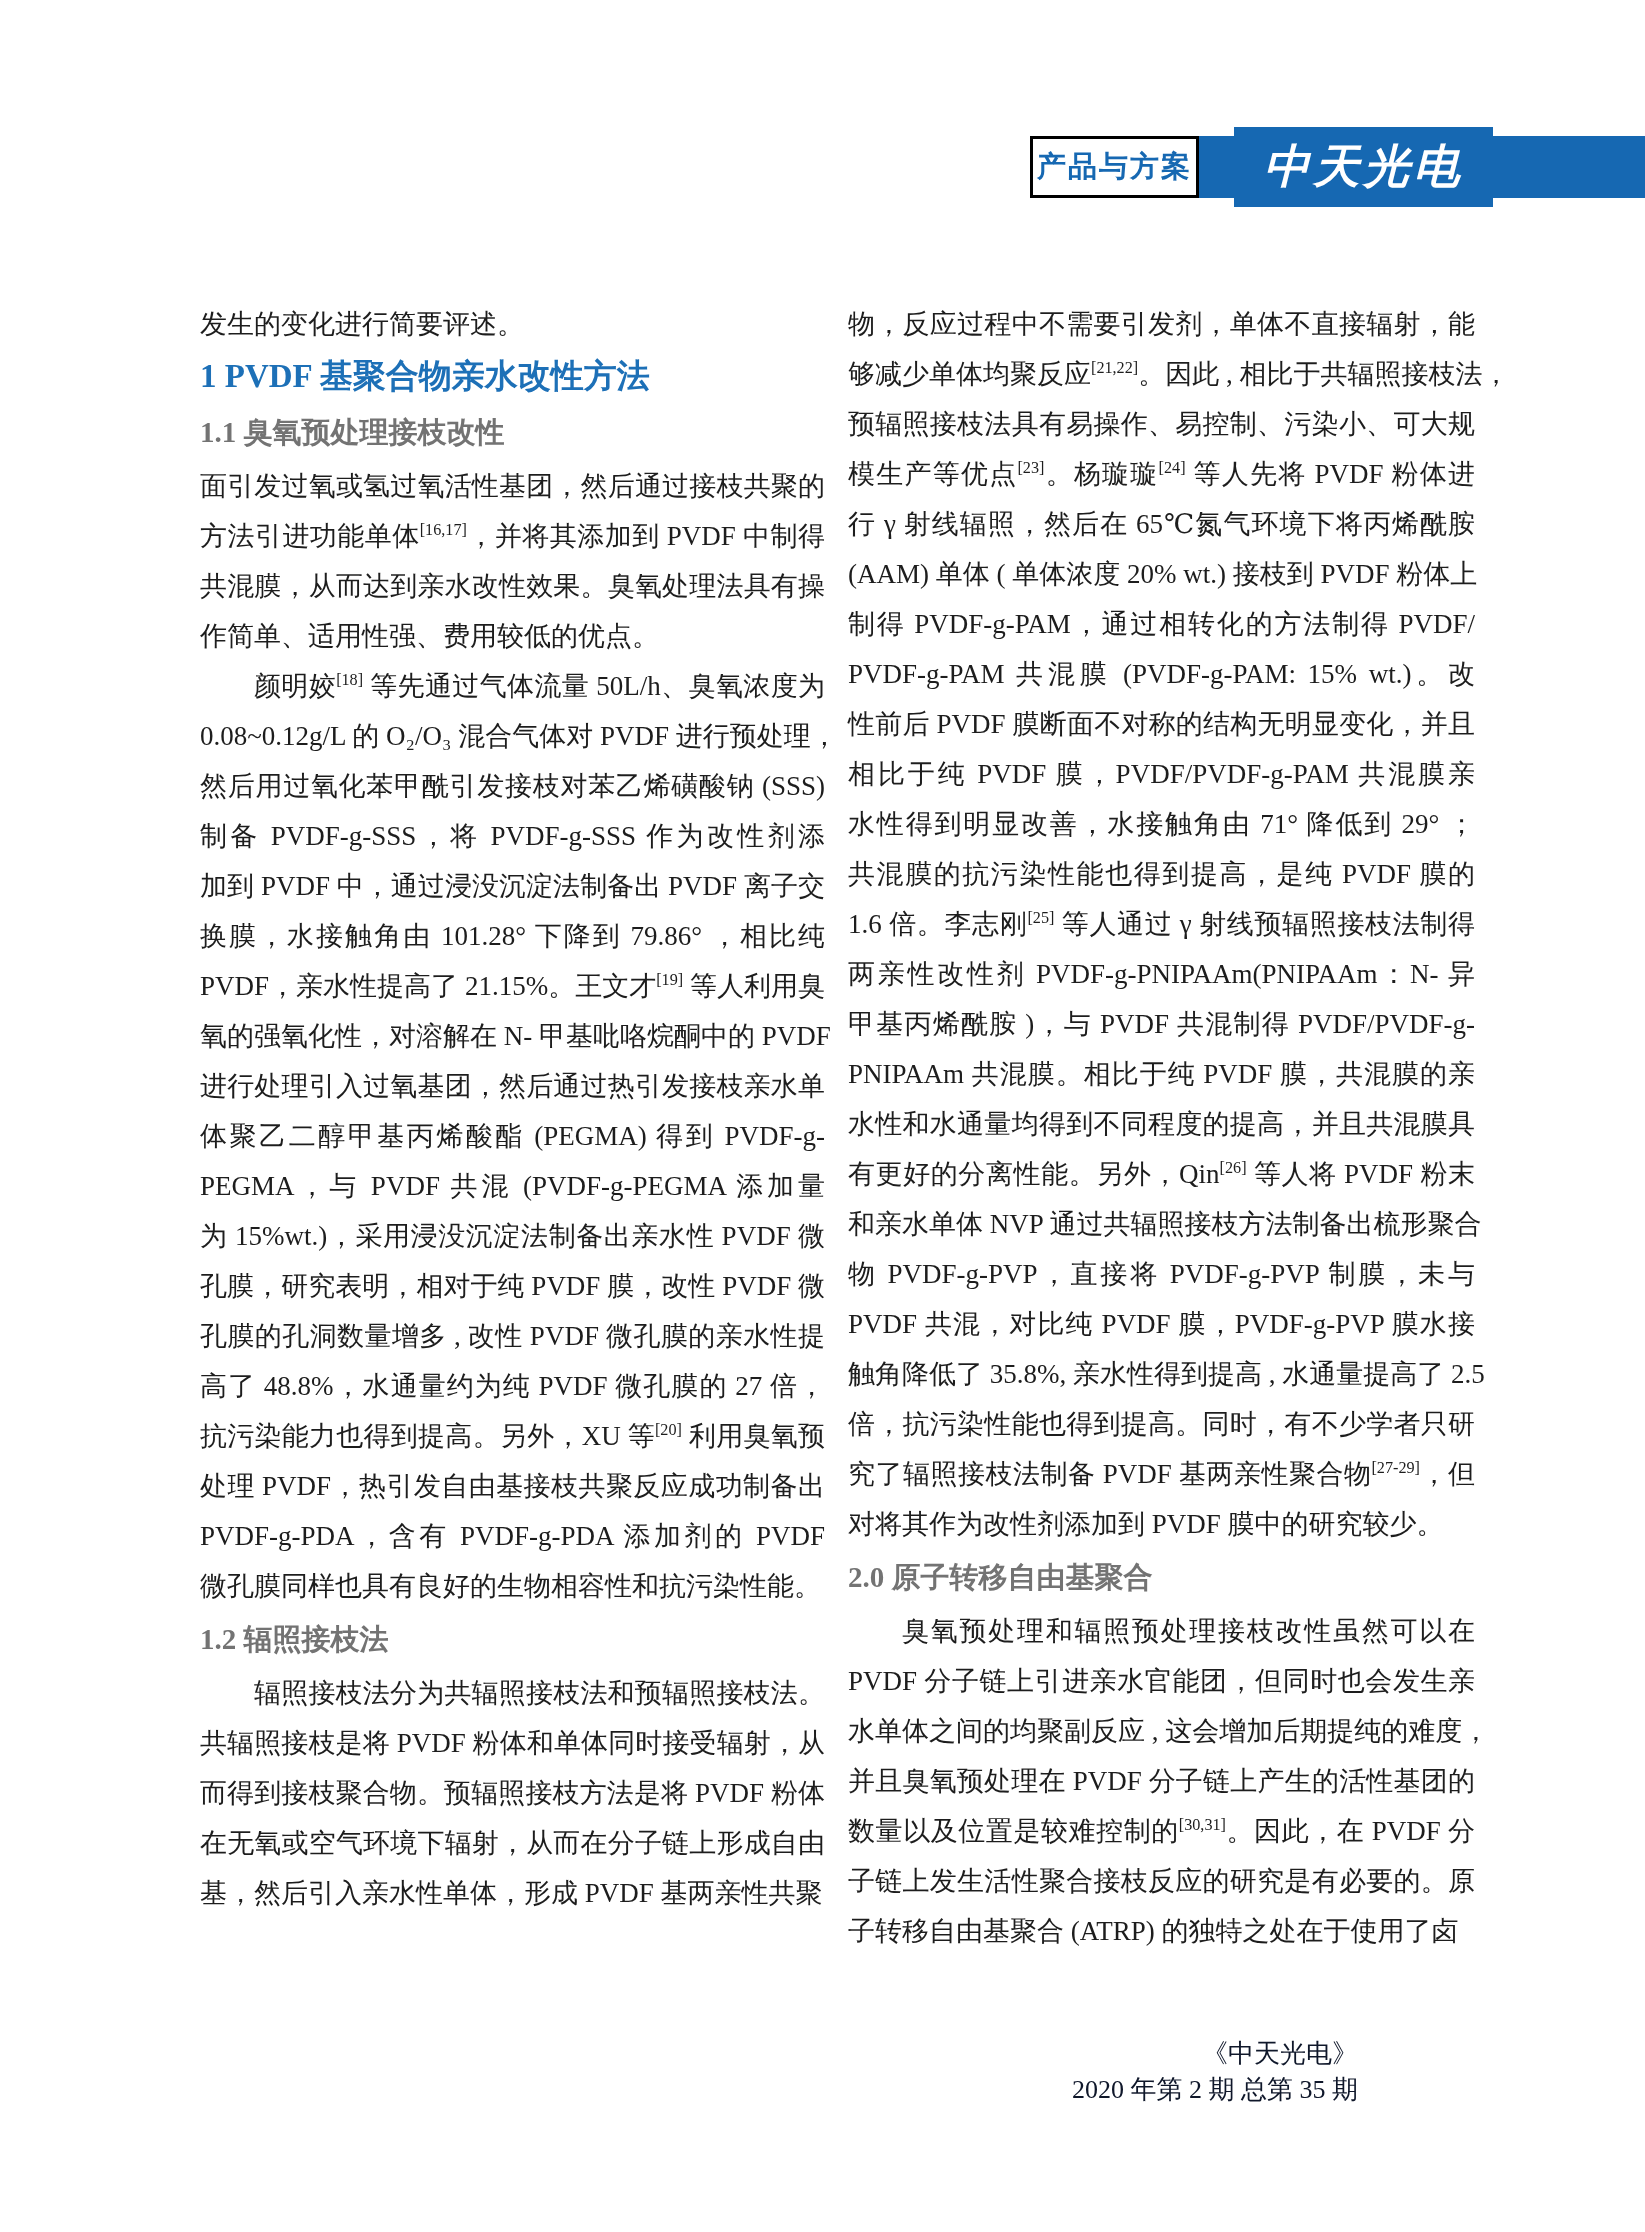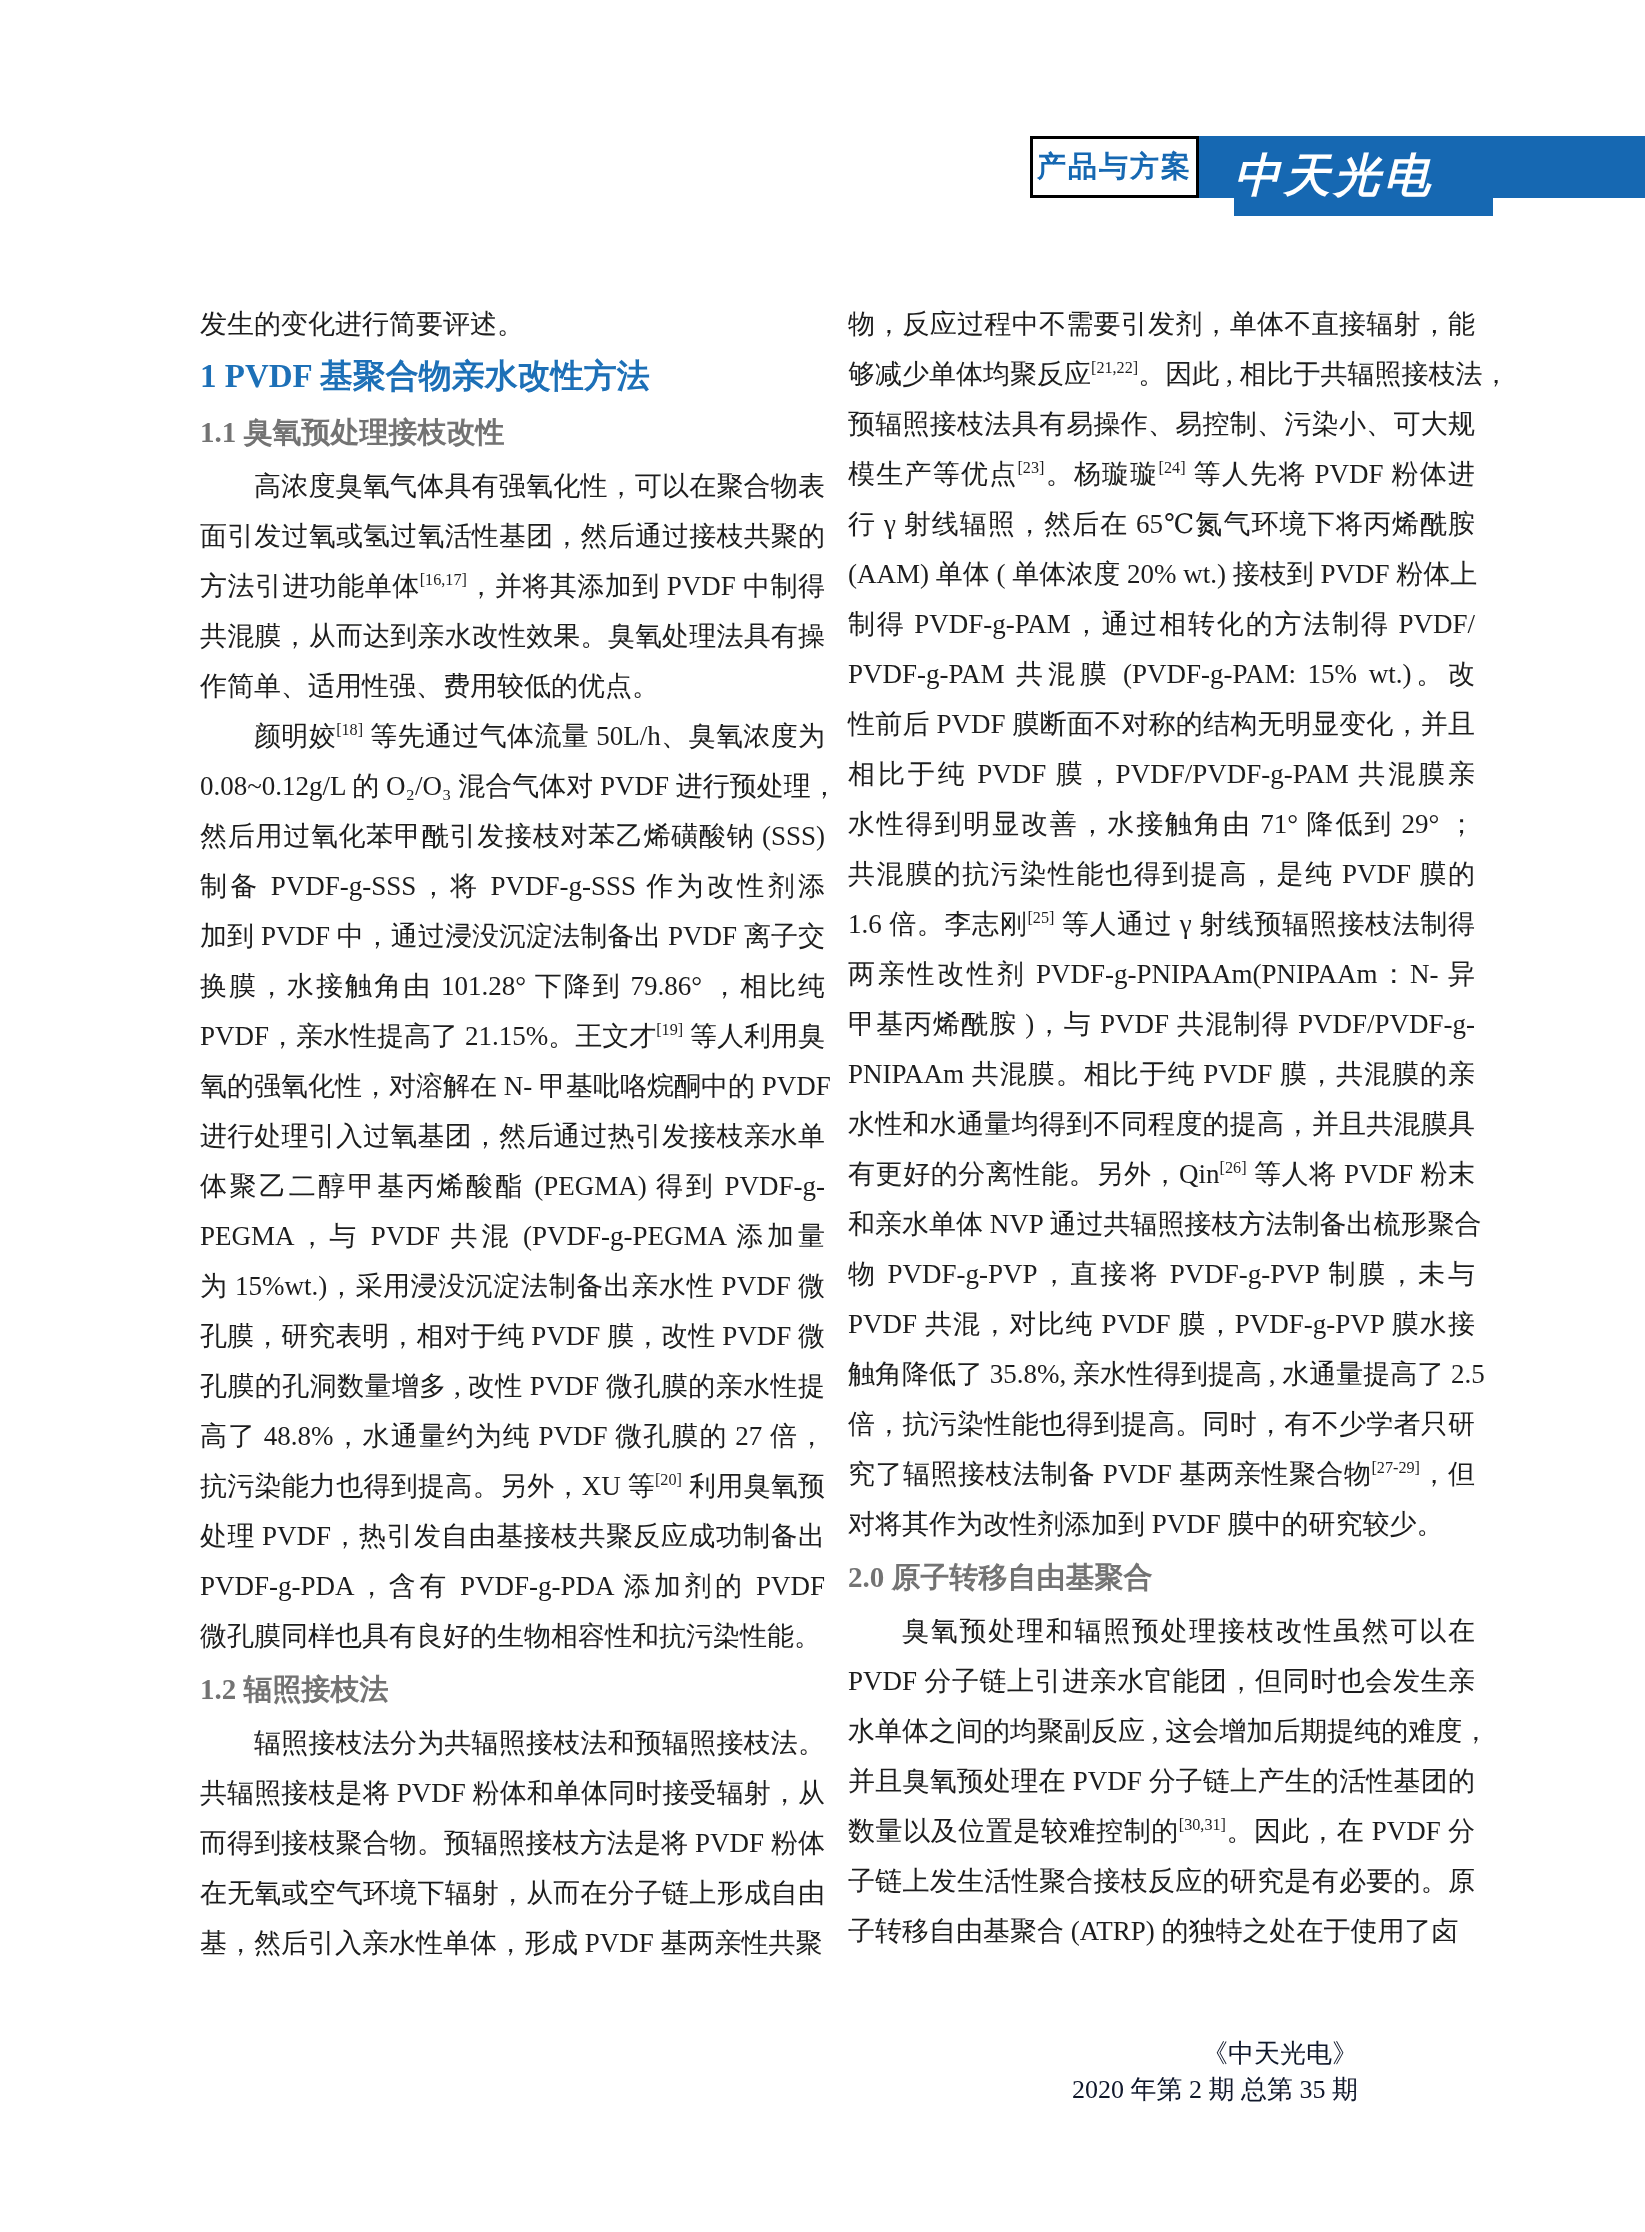--- a/index.html
+++ b/index.html
@@ -16,22 +16,22 @@
   #header-tab{
     position:absolute;left:1030px;top:136px;width:169px;height:62px;
     background:#ffffff;border:3px solid #000000;box-sizing:border-box;
     display:flex;align-items:center;justify-content:center;
   }
   #header-tab .tab-text{
     font-family:"Liberation Sans","DejaVu Sans",sans-serif;
     font-size:29px;font-weight:700;color:#1668b2;letter-spacing:2px;
   }
   #header-logo{
-    position:absolute;left:1234px;top:136px;width:259px;height:80px;
-    display:flex;align-items:center;justify-content:flex-start;
+    position:absolute;left:1234px;top:127px;width:259px;height:80px;
+    display:flex;align-items:center;justify-content:center;
   }
   #header-logo .logo-text{
     font-family:"Liberation Sans","DejaVu Sans",sans-serif;
     font-size:46px;font-weight:700;font-style:italic;color:#ffffff;letter-spacing:4px;
   }
   
   .col{position:absolute;top:299px;}
   #left-col{left:200px;width:625px;}
   #right-col{left:848px;width:627px;}
   .ln{
@@ -65,21 +65,20 @@
     <span class="tab-text">产品与方案</span>
   </div>
   <div id="header-logo" style="background: rgb(22, 104, 178);">
     <span class="logo-text">中天光电</span>
   </div>
 
   <div class="col" id="left-col">
       <div class="ln last">发生的变化进行简要评述。</div>
       <div class="h2">1 PVDF 基聚合物亲水改性方法</div>
       <div class="h3">1.1 臭氧预处理接枝改性</div>
-      <div class="ln ind">高浓度臭氧气体具有强氧化性，可以在聚合物表</div>
       <div class="ln">面引发过氧或氢过氧活性基团，然后通过接枝共聚的</div>
       <div class="ln">方法引进功能单体<sup>[16,17]</sup>，并将其添加到 PVDF 中制得</div>
       <div class="ln">共混膜，从而达到亲水改性效果。臭氧处理法具有操</div>
       <div class="ln last">作简单、适用性强、费用较低的优点。</div>
       <div class="ln ind">颜明姣<sup>[18]</sup> 等先通过气体流量 50L/h、臭氧浓度为</div>
       <div class="ln">0.08~0.12g/L 的 O₂/O₃ 混合气体对 PVDF 进行预处理，</div>
       <div class="ln">然后用过氧化苯甲酰引发接枝对苯乙烯磺酸钠 (SSS)</div>
       <div class="ln">制备 PVDF-g-SSS，将 PVDF-g-SSS 作为改性剂添</div>
       <div class="ln">加到 PVDF 中，通过浸没沉淀法制备出 PVDF 离子交</div>
       <div class="ln">换膜，水接触角由 101.28° 下降到 79.86° ，相比纯</div>

